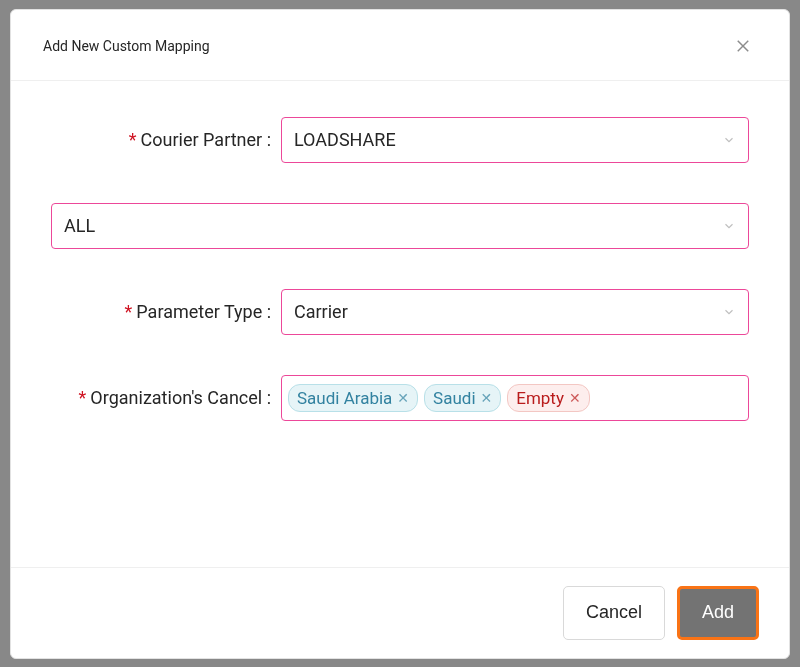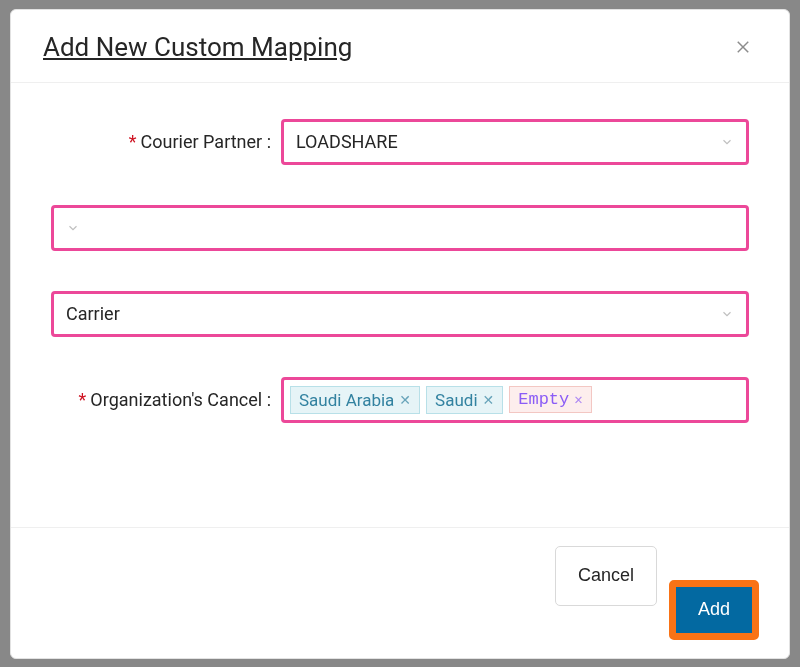--- a/index.html
+++ b/index.html
@@ -22,24 +22,23 @@
       border: 1px solid #e2e2e2;
     }
     .modal-header {
       padding: 22px 32px 20px 32px;
       display: flex;
       justify-content: space-between;
       align-items: center;
       border-bottom: 1px solid #efefef;
     }
     .modal-title {
-      font-size: 26px;
+      font-size: 14px;
       color: #262626;
       font-weight: 400;
-      text-decoration: underline;
     }
     .close-btn {
       width: 28px;
       height: 28px;
       display: flex;
       align-items: center;
       justify-content: center;
       cursor: pointer;
       color: #8c8c8c;
     }
@@ -64,21 +63,21 @@
     .required {
       color: #cf1322;
       margin-right: 4px;
     }
     .input-col {
       flex: 1;
     }
     .select-box, .text-input, .tag-input {
       width: 100%;
       height: 46px;
-      border: 3px solid #ec4899;
+      border: 1px solid #ec4899;
       border-radius: 4px;
       background: #fff;
       font-size: 18px;
       color: #262626;
       padding: 0 12px;
       display: flex;
       align-items: center;
       position: relative;
     }
     .text-input {
@@ -93,67 +92,65 @@
     .select-arrow svg { width: 14px; height: 14px; }
     .tag-input {
       padding: 4px 6px;
       gap: 6px;
       flex-wrap: wrap;
     }
     .tag {
       display: inline-flex;
       align-items: center;
       padding: 3px 8px;
-      border-radius: 0;
+      border-radius: 12px;
       font-size: 17px;
       gap: 5px;
     }
     .tag-blue {
       background: #e6f4f7;
       border: 1px solid #b8e0e8;
       color: #3282a0;
     }
     .tag-red {
       background: #fdeeed;
       border: 1px solid #f3c7c3;
-      color: #8b5cf6;
-      font-family: Liberation Mono, monospace;
+      color: #b91c1c;
     }
     .tag-close {
       cursor: pointer;
       font-size: 14px;
       opacity: 0.7;
     }
     .modal-footer {
       border-top: 1px solid #efefef;
       padding: 18px 30px;
       display: flex;
       justify-content: flex-end;
       gap: 12px;
     }
     .btn {
-      height: 60px;
+      height: 54px;
       padding: 12px 22px;
       border-radius: 5px;
       font-size: 18px;
       cursor: pointer;
       display: inline-flex;
       align-items: center;
       justify-content: center;
     }
     .btn-default {
       background: #fff;
       border: 1px solid #d9d9d9;
       color: #262626;
     }
     .btn-primary {
-      background: #0369a1;
-      border: 7px solid #f97316;
+      background: #737373;
+      border: 3px solid #f97316;
       color: #fff;
-      margin-top: 34px;
     }
   </style>
 </head>
 <body>
 
 <div class="modal">
 
   <div class="modal-header">
     <h2 class="modal-title">Add New Custom Mapping</h2>
     <div class="close-btn">
@@ -178,30 +175,34 @@
                 <polyline points="6 9 12 15 18 9"></polyline>
               </svg>
           </span>
         </div>
       </div>
     </div>
 
     <div class="form-row">
       <div class="input-col">
         <div class="select-box">
+          <span class="select-value">ALL</span>
           <span class="select-arrow">
             <svg viewBox="0 0 24 24" fill="none" stroke="currentColor" stroke-width="2">
                 <polyline points="6 9 12 15 18 9"></polyline>
               </svg>
           </span>
         </div>
       </div>
     </div>
 
     <div class="form-row">
+      <div class="label-col">
+        <span class="required">*</span><span>Parameter Type</span> :
+      </div>
       <div class="input-col">
         <div class="select-box">
           <span class="select-value">Carrier</span>
           <span class="select-arrow">
             <svg viewBox="0 0 24 24" fill="none" stroke="currentColor" stroke-width="2">
                 <polyline points="6 9 12 15 18 9"></polyline>
               </svg>
           </span>
         </div>
       </div>

